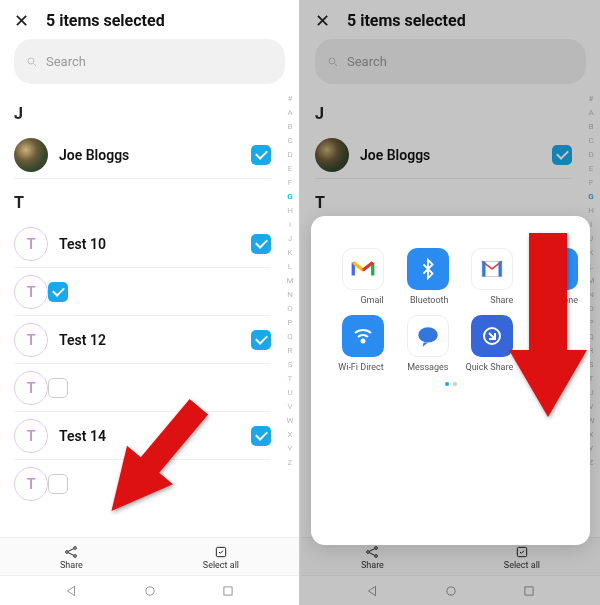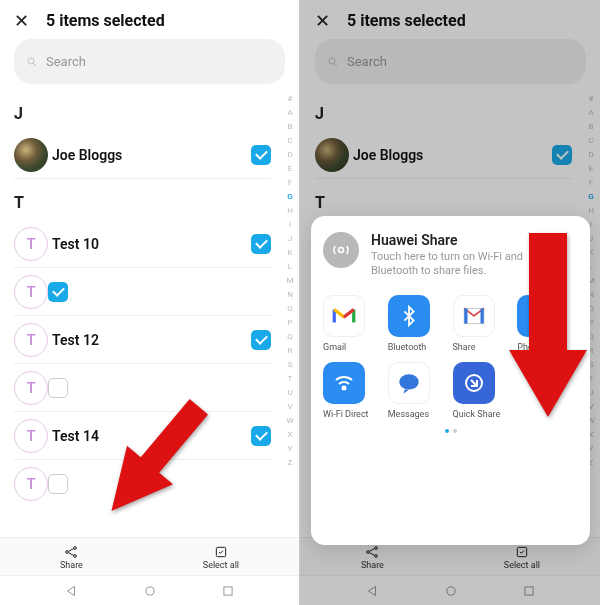--- a/index.html
+++ b/index.html
@@ -22,21 +22,21 @@
 
   
   .contacts { position:relative; height: 470px; }
   .list { position:relative; padding-left:14px; padding-right:28px; }
   .section-hdr { font-size:16px; font-weight:700; color:#222; padding:14px 0 8px 0; }
   .item { display:flex; align-items:center; height:48px; border-bottom:1px solid #eee; }
   .item:last-child { border-bottom:none; }
   .avatar { width:34px; height:34px; border-radius:50%; display:flex; align-items:center; justify-content:center; font-size:15px; font-weight:500; flex-shrink:0; }
   .avatar-img { background: radial-gradient(circle at 35% 35%, #c9b47a 0%, #6d5a3a 35%, #3d4a2e 60%, #2a3020 100%); }
   .avatar-t { border:1px solid #e6c9e6; color:#c98fd6; background:#fff; }
-  .name { margin-left:4px; font-size:14px; font-weight:600; color:#111; flex:1; }
+  .name { margin-left:11px; font-size:14px; font-weight:600; color:#111; flex:1; }
   .chk { width:20px; height:20px; border-radius:5px; display:flex; align-items:center; justify-content:center; }
   .chk.on { background:#1aa9e8; }
   .chk.off { border:1.5px solid #ccc; }
   .chk.on::after { content:""; width:5px; height:9px; border:solid #fff; border-width:0 2px 2px 0; transform:rotate(45deg); margin-top:-2px; }
 
   
   .alpha { position:absolute; right:2px; top:92px; width:14px; display:flex; flex-direction:column; align-items:center; }
   .alpha span { font-size:8px; line-height:14px; color:#bbb; }
   .alpha span.active { color:#1aa9e8; font-weight:600; }
 
@@ -51,21 +51,21 @@
 
   
   .dim { position:absolute; inset:0; background:rgba(0,0,0,.23); }
   .sheet { position:absolute; left:10px; right:10px; top:216px; bottom:60px; background:#fff; border-radius:14px; box-shadow:0 4px 20px rgba(0,0,0,.15); padding:16px 12px 8px 12px; display:flex; flex-direction:column; }
   .hs-row { display:flex; align-items:flex-start; }
   .hs-ic { width:36px; height:36px; border-radius:50%; background:#b8b8b8; display:flex; align-items:center; justify-content:center; flex-shrink:0; }
   .hs-txt { margin-left:12px; }
   .hs-title { font-size:14px; font-weight:600; color:#222; }
   .hs-sub { font-size:11px; color:#999; line-height:1.3; margin-top:2px; }
   .app-grid { display:grid; grid-template-columns:repeat(4,1fr); gap:10px 4px; margin-top:16px; }
-  .app { display:flex; flex-direction:column; align-items:flex-start; cursor:pointer; }
+  .app { display:flex; flex-direction:column; align-items:flex-end; cursor:pointer; }
   .app-ic { width:42px; height:42px; border-radius:10px; display:flex; align-items:center; justify-content:center; }
   .app-lbl { font-size:9px; color:#555; margin-top:5px; text-align:center; }
   .dots { display:flex; justify-content:center; gap:4px; margin-top:10px; }
   .dot { width:4px; height:4px; border-radius:50%; background:#ccc; }
   .dot.on { background:#1aa9e8; }
   .cancel { text-align:center; font-size:13px; font-weight:600; color:#15a4d4; letter-spacing:.5px; padding:12px 0 4px 0; cursor:pointer; }
 
   
   .ic-gmail { background:#fff; border:1px solid #eee; }
   .ic-bt { background:#2a8cf0; }
@@ -292,36 +292,20 @@
         <circle cx="12" cy="12" r="7"></circle>
       </svg>
     <svg class="nav-ic" viewBox="0 0 24 24" fill="none" stroke="#888" stroke-width="1.5">
         <rect x="5" y="5" width="14" height="14"></rect>
       </svg>
   </div>
 
   <div class="dim"></div>
 
   <div class="sheet">
-    <div class="hs-row">
-      <div class="hs-ic">
-        <svg width="20" height="20" viewBox="0 0 24 24" fill="none" stroke="#fff" stroke-width="1.8">
-            <circle cx="12" cy="12" r="3"></circle>
-            <path d="M5 7a10 10 0 0 0 0 10"></path>
-            <path d="M19 7a10 10 0 0 1 0 10"></path>
-          </svg>
-      </div>
-      <div class="hs-txt">
-        <div class="hs-title">Huawei Share</div>
-        <div class="hs-sub">
-          <span>Touch here to turn on Wi-Fi and</span><br>
-          <span>Bluetooth to share files.</span>
-        </div>
-      </div>
-    </div>
 
     <div class="app-grid" id="app-grid">
         <div class="app">
           <div class="app-ic ic-gmail">
             <svg width="26" height="26" viewBox="0 0 24 24">
               <path d="M3 6h18v12H3z" fill="#fff"></path>
               <path d="M3 6l9 7 9-7" fill="none" stroke="#d33" stroke-width="2"></path>
               <path d="M3 6v12" stroke="#46f" stroke-width="3"></path>
               <path d="M21 6v12" stroke="#2a4" stroke-width="3"></path>
               <path d="M3 6l9 7" stroke="#fb0" stroke-width="3"></path>

